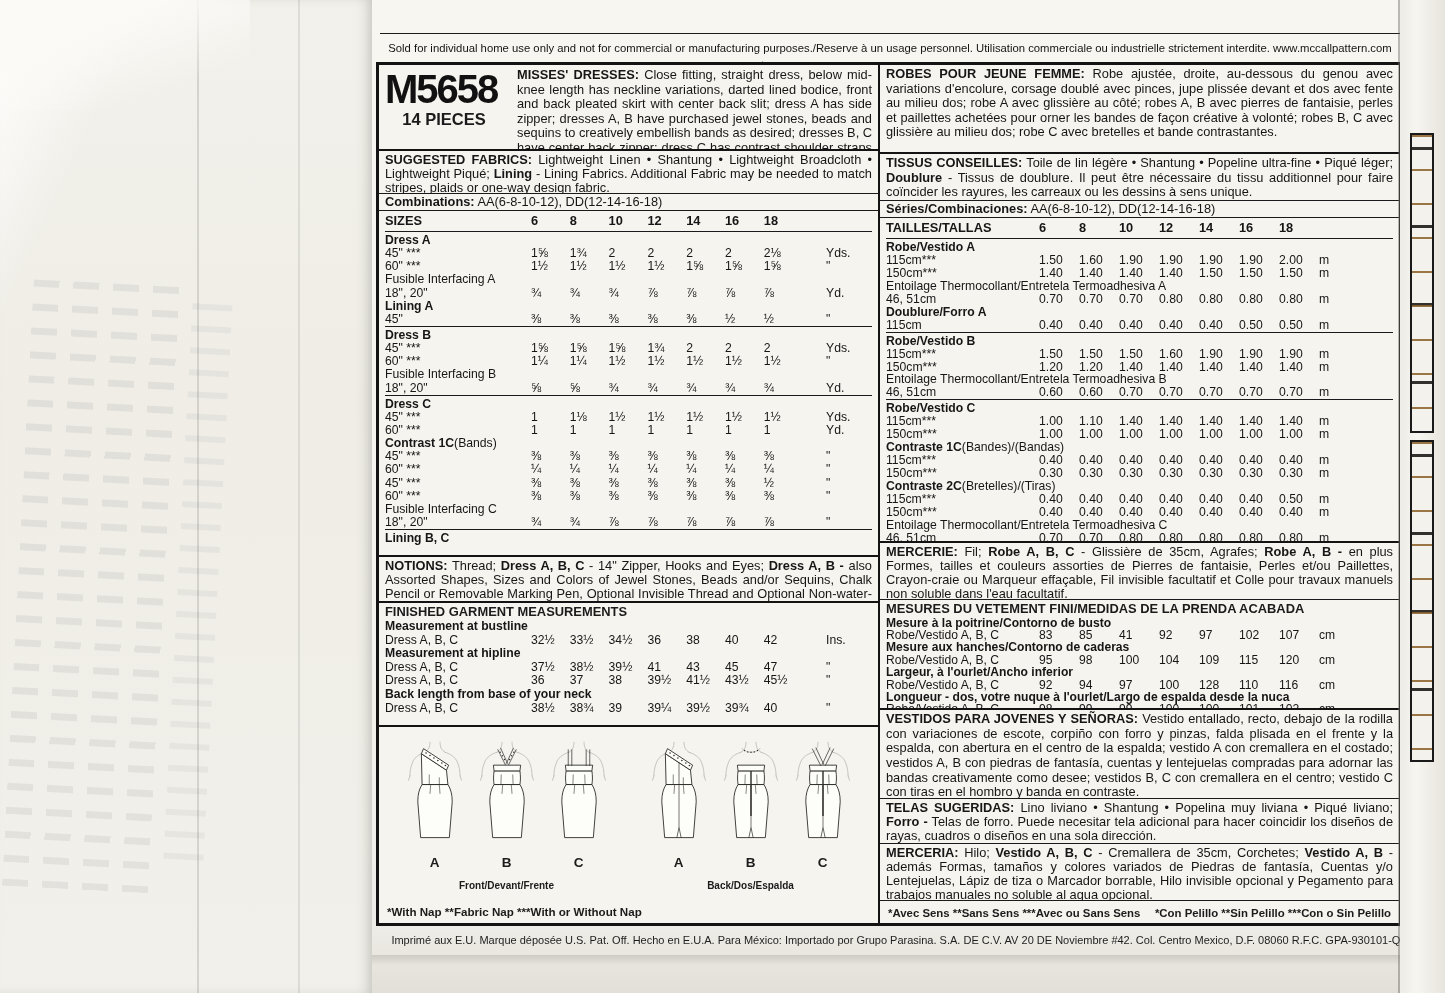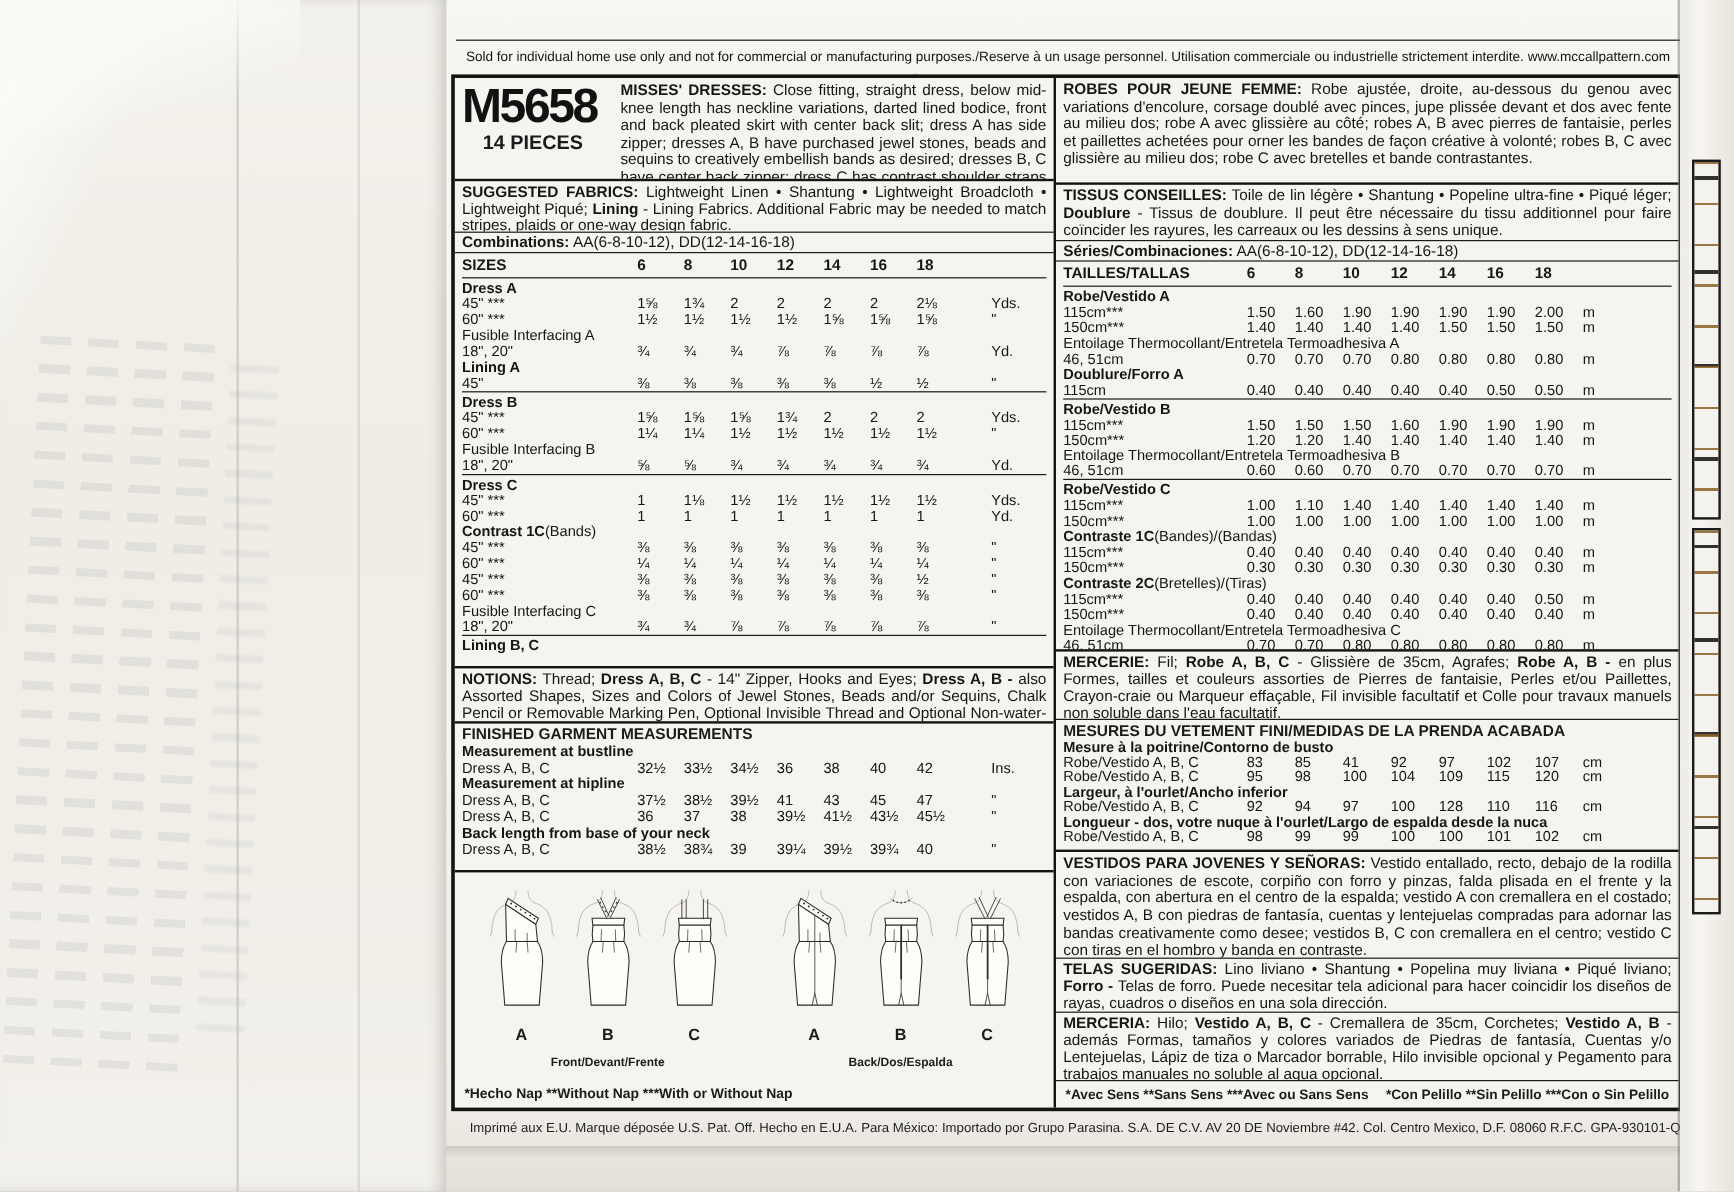--- a/index.html
+++ b/index.html
@@ -557,21 +557,21 @@
                     <path d="M46,64 L46,108" stroke="#2e2d2a" stroke-width="2" fill="none"></path>
                     <path d="M46,64 L46,124" stroke="#2e2d2a" stroke-width="0.9" fill="none"></path>
                     <path d="M46,124 L43,138 M46,124 L49,138" stroke="#2e2d2a" stroke-width="1" fill="none"></path>
                   </svg>
                 <span class="flabel">C</span>
               </div>
             </div>
             <div class="illo-caption">Back/Dos/Espalda</div>
           </div>
         </div>
-        <div class="nap">*Hecho Nap **Without Nap ***With or Without Nap</div>
+        <div class="nap">*With Nap **Fabric Nap ***With or Without Nap</div>
       </div>
     </div>
 
     <div class="col col-right">
 
       <div class="sec" style="height:88px;">
         <p class="para"><b>ROBES POUR JEUNE FEMME:</b><span> Robe ajustée, droite, au-dessous du genou avec variations d'encolure, corsage doublé avec pinces, jupe plissée devant et dos avec fente au milieu dos; robe A avec glissière au côté; robes A, B avec pierres de fantaisie, perles et paillettes achetées pour orner les bandes de façon créative à volonté; robes B, C avec glissière au milieu dos; robe C avec bretelles et bande contrastantes.</span></p>
       </div>
 
       <div class="sec rule-thick" style="height:48px;">
@@ -793,20 +793,23 @@
               <span class="lbl">Robe/Vestido A, B, C</span>
               <span class="val">83</span>
               <span class="val">85</span>
               <span class="val">41</span>
               <span class="val">92</span>
               <span class="val">97</span>
               <span class="val">102</span>
               <span class="val">107</span>
               <span class="unit">cm</span>
             </div>
+            <div class="trow sect">
+              <span class="lbl">Mesure aux hanches/Contorno de caderas</span>
+            </div>
             <div class="trow">
               <span class="lbl">Robe/Vestido A, B, C</span>
               <span class="val">95</span>
               <span class="val">98</span>
               <span class="val">100</span>
               <span class="val">104</span>
               <span class="val">109</span>
               <span class="val">115</span>
               <span class="val">120</span>
               <span class="unit">cm</span>

